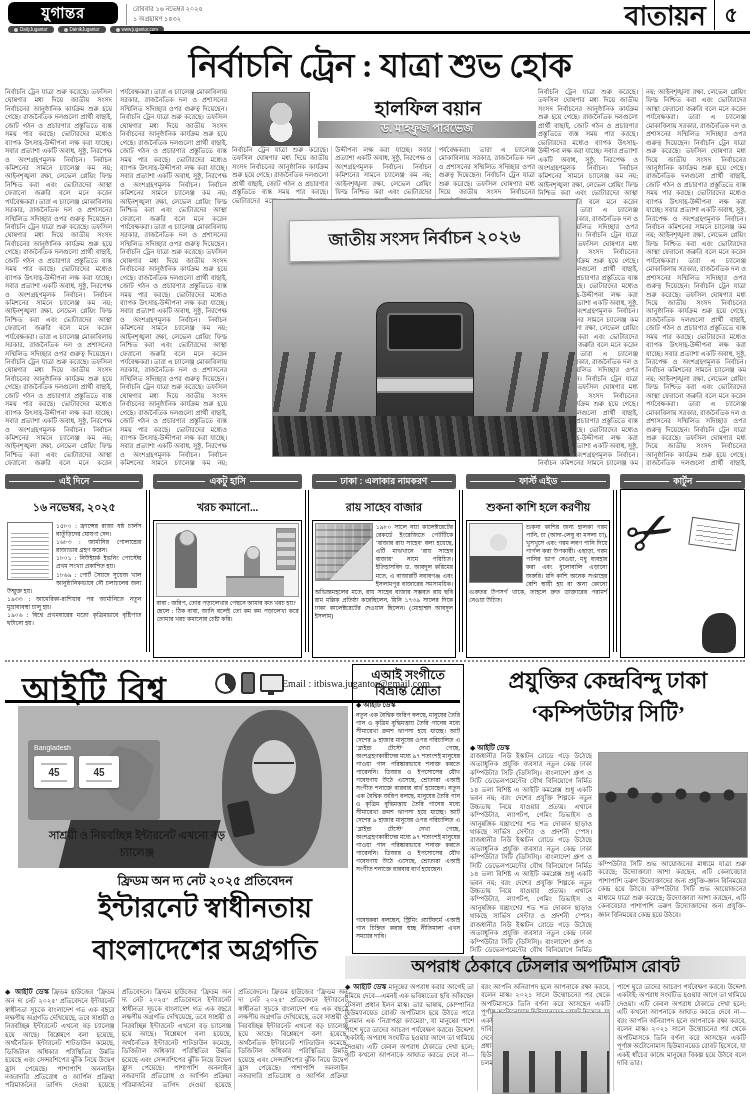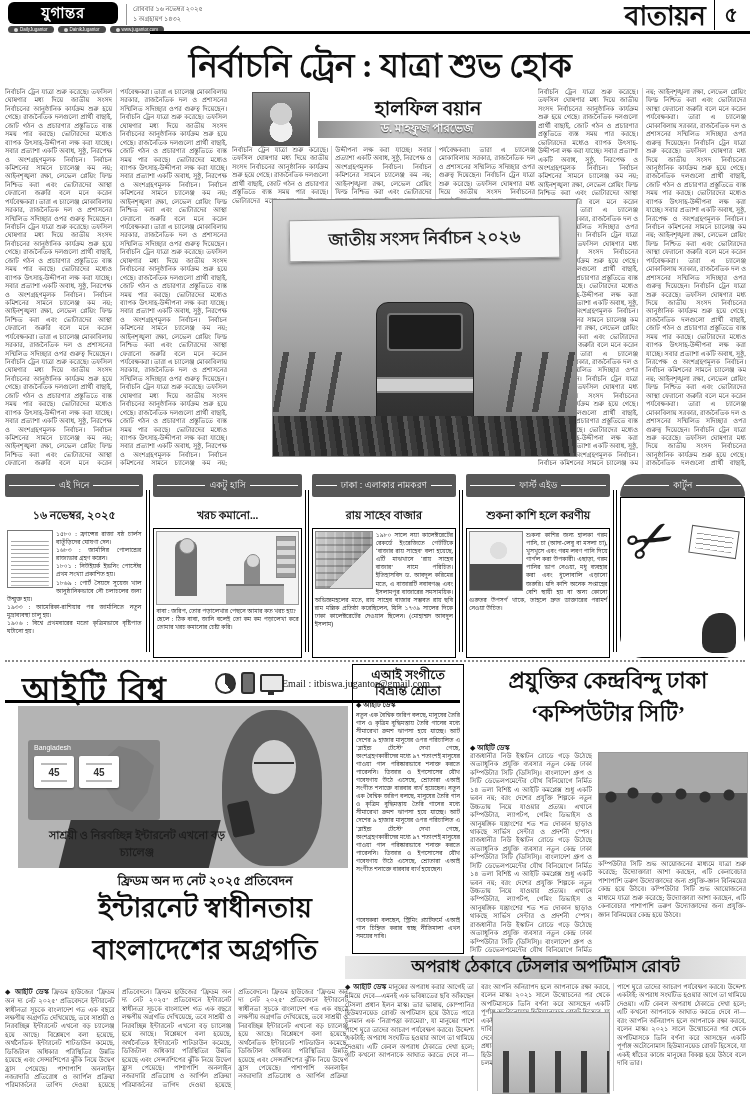--- a/index.html
+++ b/index.html
@@ -52,23 +52,23 @@
                border-top:2px solid #888;border-bottom:2px solid #888;}
   .crowd{position:absolute;left:0;right:0;bottom:0;height:40px;
          background:repeating-linear-gradient(82deg,#2c2c2c 0 6px,#555 6px 10px,#3a3a3a 10px 16px);}
   .flagL,.flagR{position:absolute;bottom:44px;width:70px;height:60px;opacity:.85;
          background:repeating-linear-gradient(100deg,transparent 0 10px,#3d3d3d 10px 16px,transparent 16px 26px);}
   .flagL{left:0;} .flagR{right:0;}
 
   
   .features{left:5px;top:474px;width:740px;height:184px;display:flex;align-items:stretch;}
   .feat{display:flex;flex-direction:column;overflow:hidden;}
-  .f1{width:140px;} .f2{width:150px;} .f3{width:146px;} .f4{width:146px;} .f5{width:126px;border-radius:22px;}
+  .f1{width:140px;} .f2{width:150px;} .f3{width:146px;} .f4{width:146px;} .f5{width:126px;}
   .feat-div{width:0;border-left:4px double #000;margin:16px 3px 6px 3px;}
-  .feat-head{height:23px;background:#575757;border-radius:2px;color:#fff;font-size:9px;font-weight:normal;
+  .feat-head{height:15px;background:#575757;border-radius:2px;color:#fff;font-size:9px;font-weight:bold;
              font-family:"Liberation Sans",sans-serif;display:flex;align-items:center;flex:none;}
   .feat-head:before,.feat-head:after{content:"";flex:1;height:1px;background:#fff;margin:0 4px;}
   .feat-sub{text-align:center;font-weight:bold;font-size:11px;margin:10px 0 2px;flex:none;}
   .feat-inner{flex:1;overflow:hidden;padding:2px;}
   .bordered{border:1px solid #000;}
   .feat-body{font-size:6px;line-height:1.35;text-align:justify;}
   .news-thumb{float:left;width:44px;height:56px;border:1px solid #777;margin:0 3px 2px 0;
               background:linear-gradient(#fff,#e4e4e4);
               background-image:repeating-linear-gradient(180deg,#a9a9a9 0 1px,transparent 1px 4px);background-size:86% 80%;background-position:50% 90%;background-repeat:no-repeat;}
   .joke-art{height:72px;background:#f3f3f3;border:1px solid #999;position:relative;overflow:hidden;margin-bottom:2px;}

